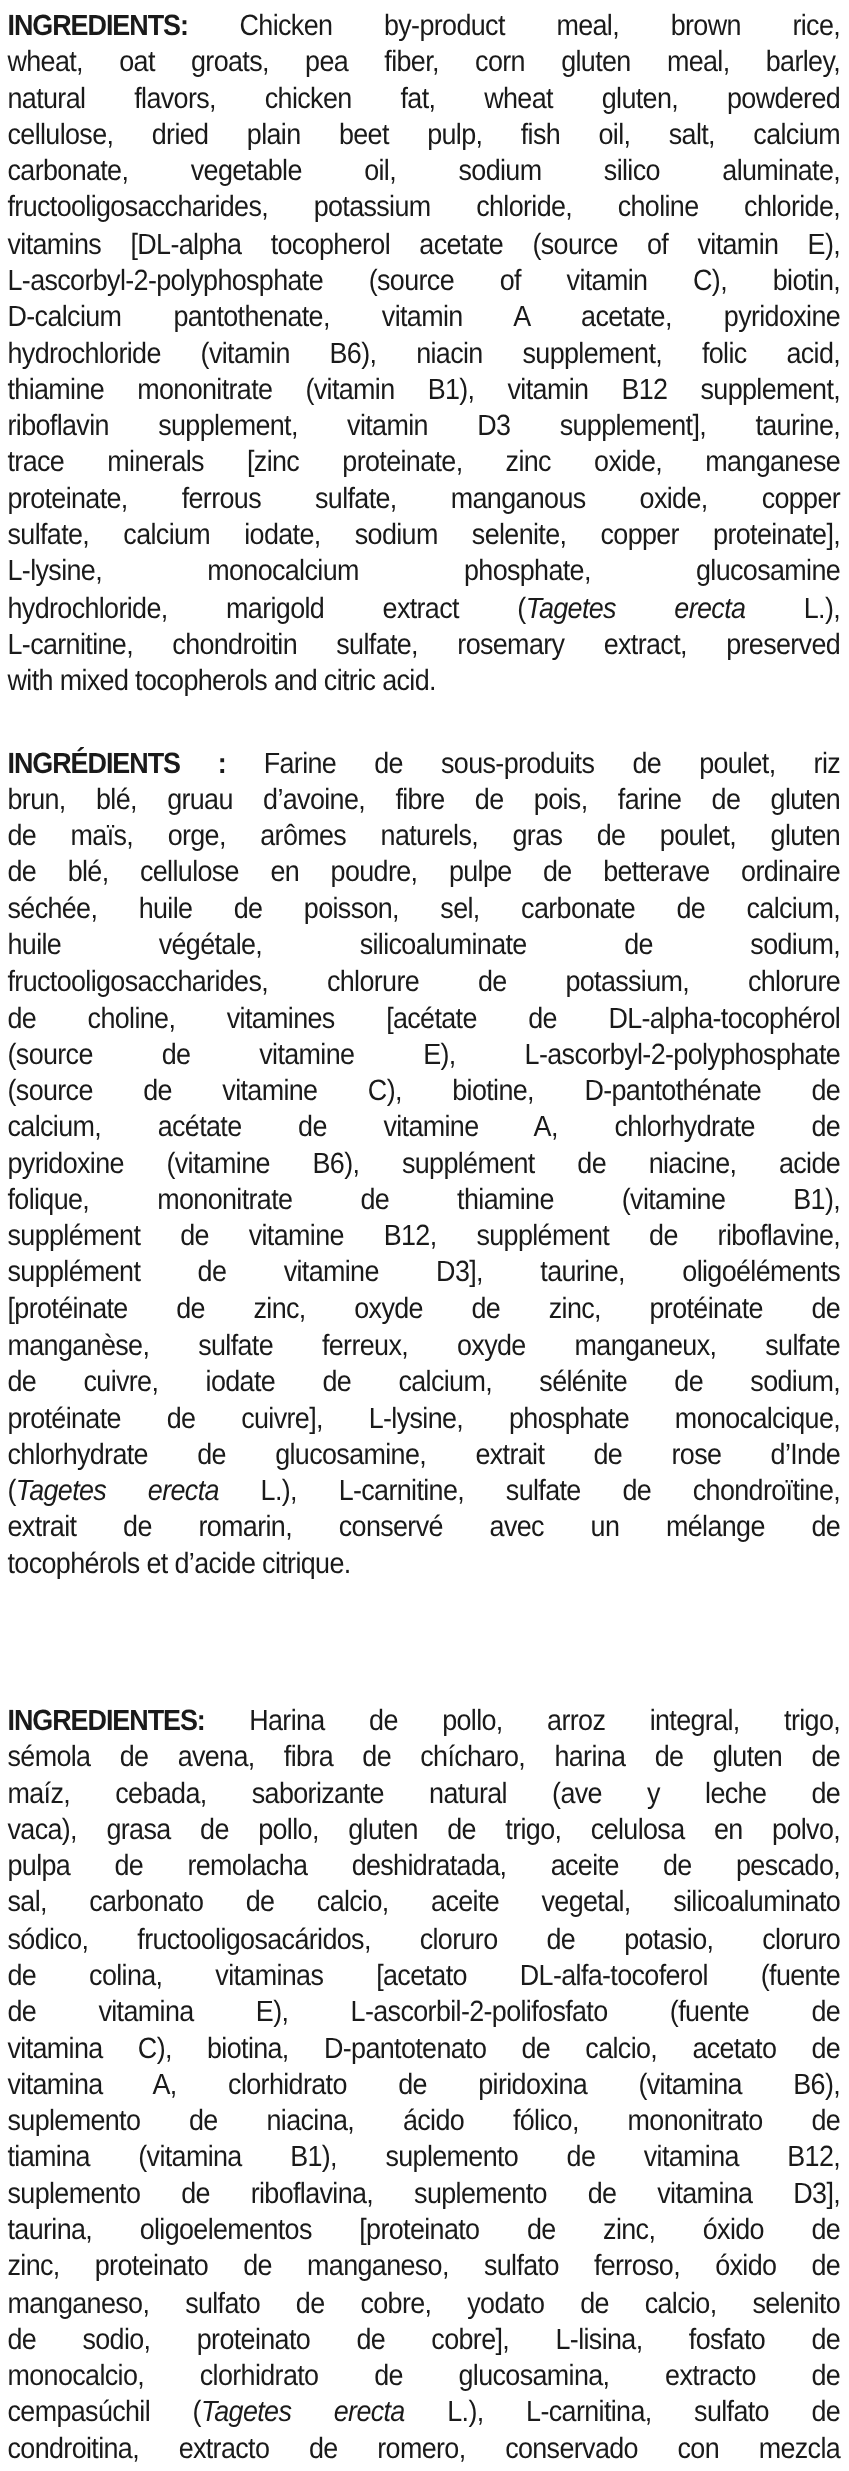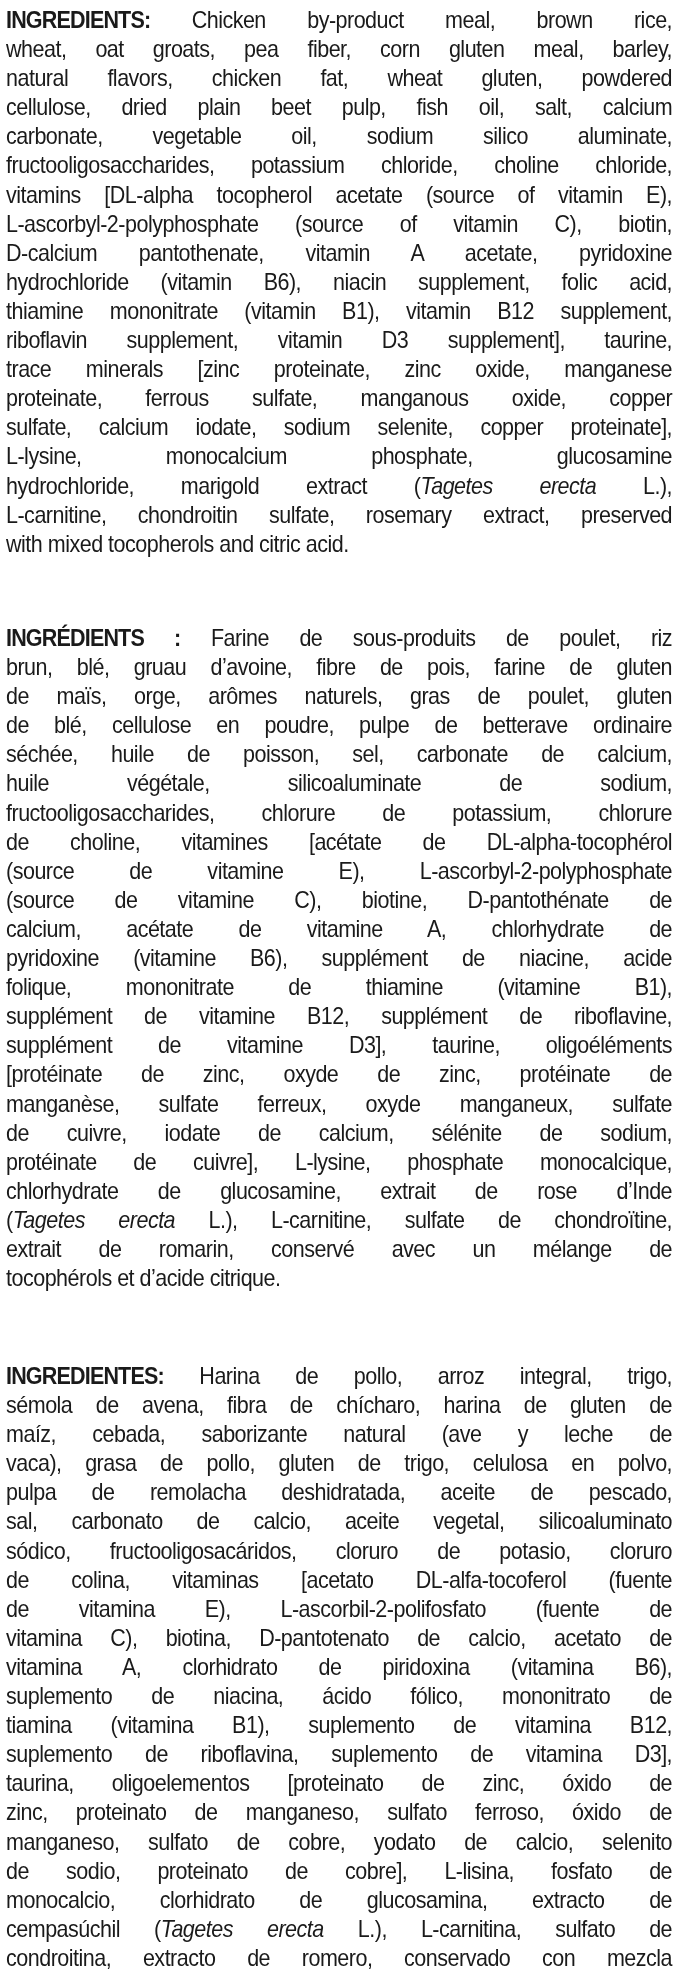--- a/index.html
+++ b/index.html
@@ -37,21 +37,21 @@
       text-align-last: left;
     }
     .heading {
       font-weight: bold;
       letter-spacing: -0.9px;
     }
     .italic {
       font-style: italic;
     }
     #sec-en { top: 6px; }
-    #sec-fr { top: 624px; }
+    #sec-fr { top: 596px; }
     #sec-es { top: 1362px; }
   </style>
 </head>
 <body>
 
 <div class="section" id="sec-en">
   <span class="line"><span class="heading">INGREDIENTS:</span><span> Chicken by-product meal, brown rice,</span></span>
   <span class="line">wheat, oat groats, pea fiber, corn gluten meal, barley,</span>
   <span class="line">natural flavors, chicken fat, wheat gluten, powdered</span>
   <span class="line">cellulose, dried plain beet pulp, fish oil, salt, calcium</span>

